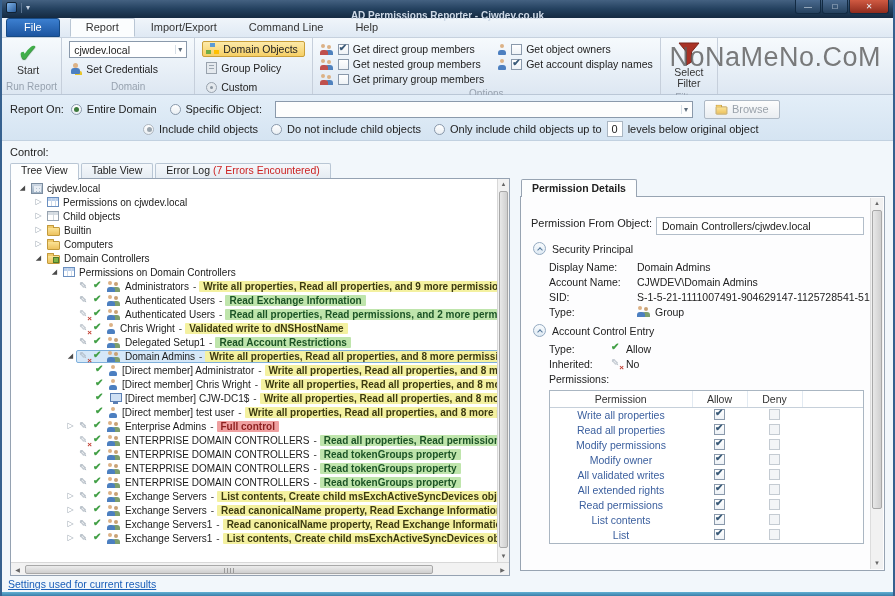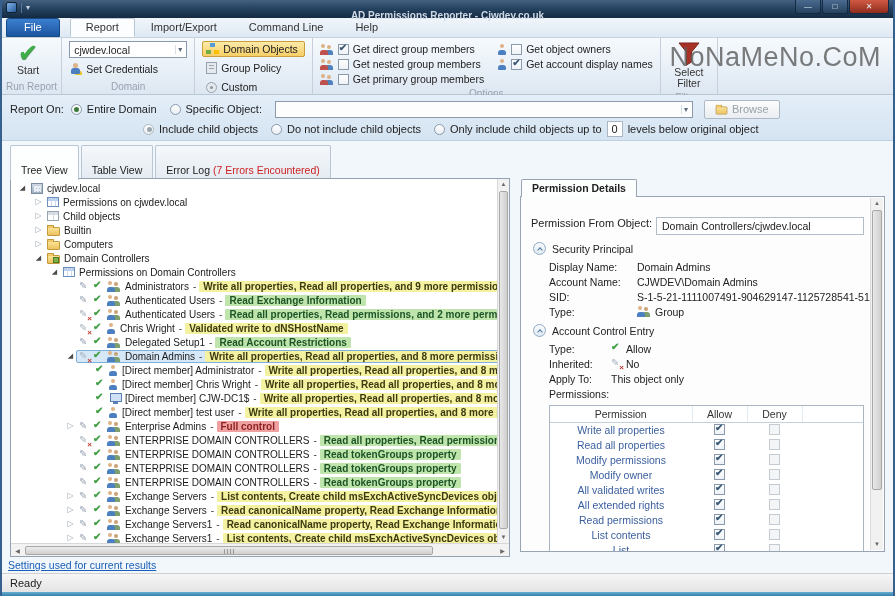--- a/index.html
+++ b/index.html
@@ -150,21 +150,21 @@
   .combo.long { flex:1; max-width:418px; background:#fdfdfd; }
   .browse-btn { display:inline-flex; align-items:center; gap:4px; height:19px; padding:0 10px;
     border:1px solid #aeb9c5; border-radius:2px; background:linear-gradient(#fdfdfd,#e9edf1);
     color:#9aa2ab; margin-left:6px;justify-content:space-between; }
   .levels-box { display:inline-block; width:16px; height:16px; background:#fff;
     border:1px solid #aab6c2; text-align:center; line-height:15px; }
 
   
   .results-label { padding:5px 0 2px 8px; font-size:11px; color:#222; }
   .rtabs { display:flex; align-items:flex-end; padding-left:8px; height:18px; }
-  .rtab { padding:18px 10px 3px; font-size:10.5px; border:1px solid #b9c6d4; border-bottom:none;
+  .rtab { padding:0 10px 3px; font-size:10.5px; border:1px solid #b9c6d4; border-bottom:none;
     background:linear-gradient(#f5f8fb,#e4ebf2); border-radius:2px 2px 0 0; margin-right:2px;
     white-space:nowrap; position:relative; top:1px; }
   .rtab.active { background:#fdfefe; z-index:2; padding-bottom:4px; top:2px; }
   .err-red { color:#cc2222; }
 
   
   .main { flex:1; display:flex; padding:0 8px; gap:10px; min-height:0; }
   .tree-panel { width:500px; flex:none; background:#fff; border:1px solid #95a2b2;
     position:relative; overflow:hidden; }
   #tree-body { position:absolute; left:0; top:0; right:12px; bottom:13px; overflow:hidden; padding-top:2px; }
@@ -715,24 +715,20 @@
         <div class="sec-body">
           <div class="field">
               <span class="flabel narrow">Type:</span>
               <span class="ico ico-check"></span>
               <span class="fvalue">Allow</span>
             </div>
           <div class="field">
               <span class="flabel narrow">Inherited:</span>
               <span class="ico ico-pencilx"></span>
               <span class="fvalue">No</span>
-            </div>
-          <div class="field">
-              <span class="flabel narrow">Apply To:</span>
-              <span class="fvalue">This object only</span>
             </div>
           <div class="perm-label">Permissions:</div>
         </div>
 
         <div class="perm-table-wrap">
           <table class="perms">
             <colgroup>
                 <col class="c-name">
                 <col class="c-allow">
                 <col class="c-deny">
@@ -810,17 +806,14 @@
           <div class="vthumb" style="top:12px; bottom:60px;"></div>
           <div class="arr down">▼</div>
         </div>
       </div>
     </div>
   </div>
 
   <div class="link-row">
     <a>Settings used for current results</a>
   </div>
-  <div class="statusbar">
-    <span>Ready</span>
-  </div>
   <div class="bottom-edge"></div>
 </div>
 
 </body></html>

